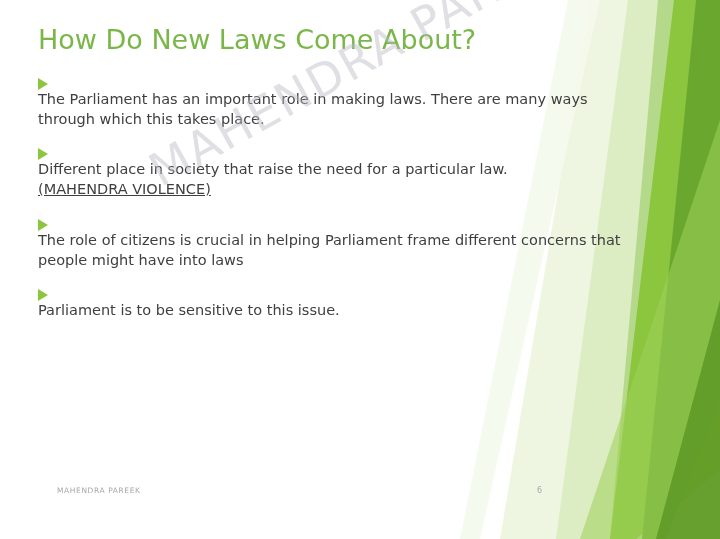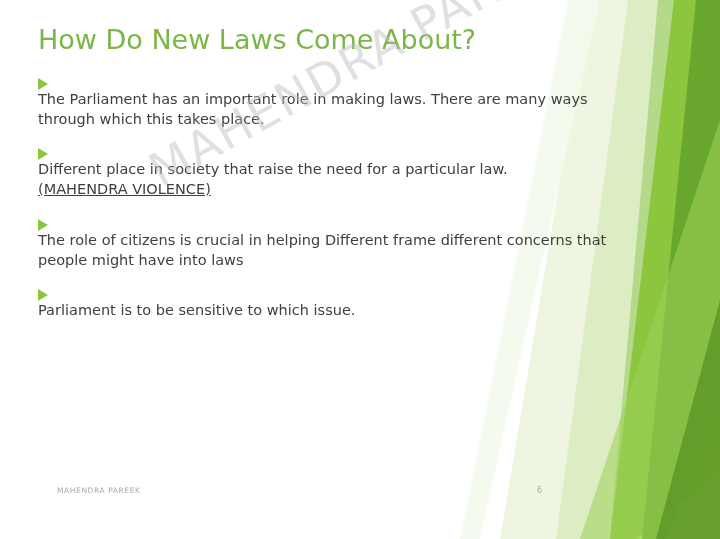--- a/index.html
+++ b/index.html
@@ -153,30 +153,30 @@
       </span>
       <span class="bullet-text"><span>Different place in society that raise the need for a particular law.</span><br><span class="underline">(MAHENDRA VIOLENCE)</span></span>
     </div>
 
     <div class="bullet-row">
       <span class="bullet-marker">
         <svg width="10" height="12" viewBox="0 0 10 12">
             <polygon points="0,0 10,6 0,12" fill="#8cc63f"></polygon>
           </svg>
       </span>
-      <span class="bullet-text">The role of citizens is crucial in helping Different frame different concerns that people might have into laws</span>
+      <span class="bullet-text">The role of citizens is crucial in helping Parliament frame different concerns that people might have into laws</span>
     </div>
 
     <div class="bullet-row">
       <span class="bullet-marker">
         <svg width="10" height="12" viewBox="0 0 10 12">
             <polygon points="0,0 10,6 0,12" fill="#8cc63f"></polygon>
           </svg>
       </span>
-      <span class="bullet-text">Parliament is to be sensitive to which issue.</span>
+      <span class="bullet-text">Parliament is to be sensitive to this issue.</span>
     </div>
 
 
   </div>
 
   <div class="watermark">MAHENDRA PAREEK</div>
 
   <div class="footer-author">MAHENDRA PAREEK</div>
   <div class="footer-pagenum">6</div>
 

